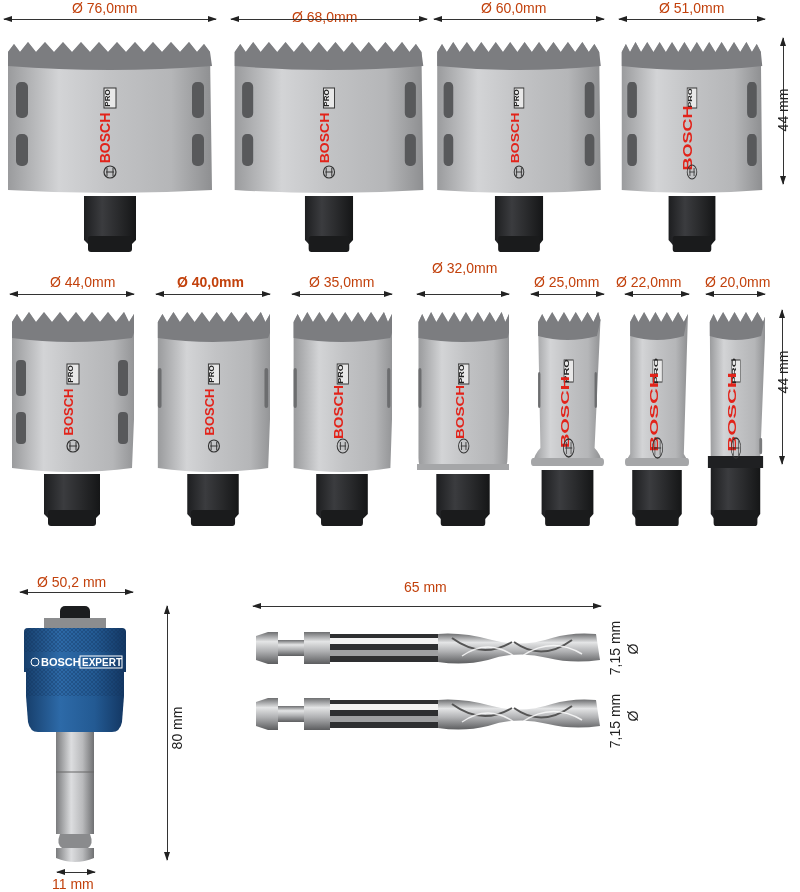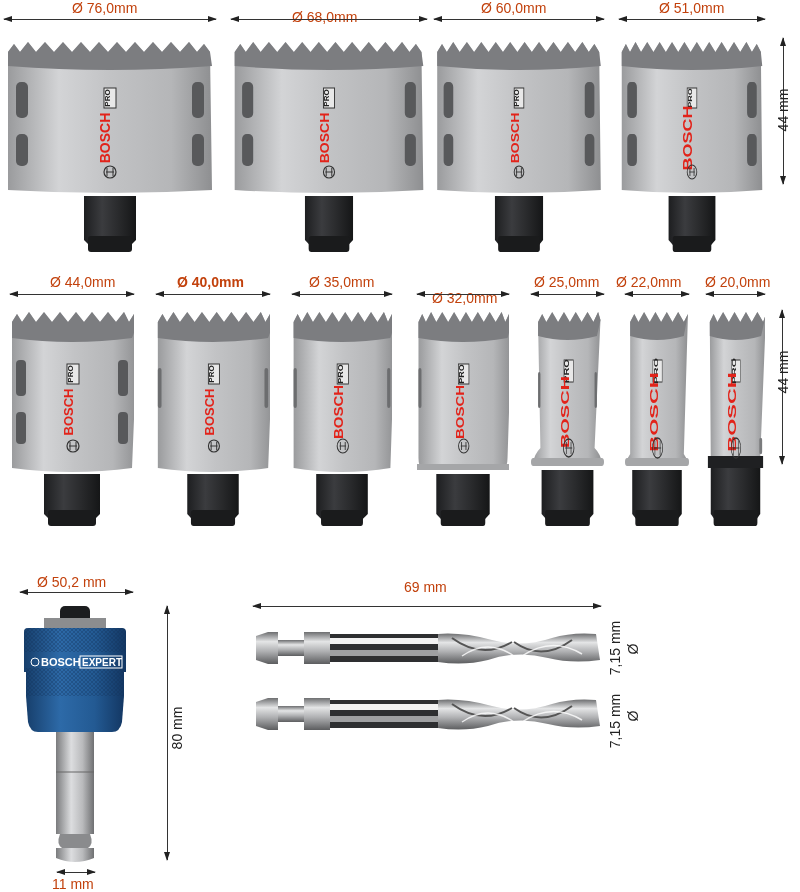--- a/index.html
+++ b/index.html
@@ -140,21 +140,21 @@
     <rect x="78" y="196" width="56" height="16" rx="3" fill="#1a1b1c"></rect>
   </svg>
 </div>
 
 <div class="dim" style="left:50px;top:274px;">Ø 44,0mm</div>
 <div class="hline" style="left:10px;top:294px;width:124px;"></div>
 <div class="dim" style="left:177px;top:274px;font-weight:bold;">Ø 40,0mm</div>
 <div class="hline" style="left:156px;top:294px;width:114px;"></div>
 <div class="dim" style="left:309px;top:274px;">Ø 35,0mm</div>
 <div class="hline" style="left:292px;top:294px;width:100px;"></div>
-<div class="dim" style="left:432px;top:290px;text-align:center;">Ø 32,0mm</div>
+<div class="dim" style="left:432px;top:260px;text-align:center;">Ø 32,0mm</div>
 <div class="hline" style="left:417px;top:294px;width:92px;"></div>
 <div class="dim" style="left:534px;top:274px;">Ø 25,0mm</div>
 <div class="hline" style="left:531px;top:294px;width:73px;"></div>
 <div class="dim" style="left:616px;top:274px;">Ø 22,0mm</div>
 <div class="hline" style="left:625px;top:294px;width:64px;"></div>
 <div class="dim" style="left:705px;top:274px;">Ø 20,0mm</div>
 <div class="hline" style="left:706px;top:294px;width:59px;"></div>
 
 <div class="vline" style="left:782px;top:310px;height:154px;"></div>
 <div class="vtext" style="left:762px;top:364px;">44 mm</div>
@@ -292,21 +292,21 @@
     <rect x="38" y="132" width="38" height="40" fill="url(#hexsteel)"></rect>
     <rect x="38" y="172" width="38" height="62" fill="url(#hexsteel)"></rect>
     <line x1="38" y1="172" x2="76" y2="172" stroke="#666" stroke-width="1"></line>
     <path d="M42 234 Q38 244 44 248 L70 248 Q76 244 72 234 Z" fill="#8a8b8d"></path>
     <path d="M38 248 L76 248 L76 258 Q57 266 38 258 Z" fill="url(#hexsteel)"></path>
   </svg>
 </div>
 <div class="hline" style="left:57px;top:872px;width:38px;"></div>
 <div class="dim" style="left:52px;top:876px;">11 mm</div>
 
-<div class="dim" style="left:404px;top:579px;">69 mm</div>
+<div class="dim" style="left:404px;top:579px;">65 mm</div>
 <div class="hline" style="left:253px;top:606px;width:348px;"></div>
 
 <div class="tool" style="left:252px;top:630px;width:350px;height:36px;">
   <svg viewBox="0 0 350 36" width="350" height="36">
     <polygon points="4,6 16,2 26,2 26,34 16,34 4,30" fill="url(#bitsteel)"></polygon>
     <rect x="26" y="10" width="26" height="16" fill="url(#bitsteel)"></rect>
     <rect x="52" y="2" width="26" height="32" fill="url(#bitsteel)"></rect>
     <rect x="78" y="4" width="108" height="28" fill="#2e2f31"></rect>
     <rect x="78" y="8" width="108" height="6" fill="#f2f2f2"></rect>
     <rect x="78" y="20" width="108" height="6" fill="#9fa0a2"></rect>

